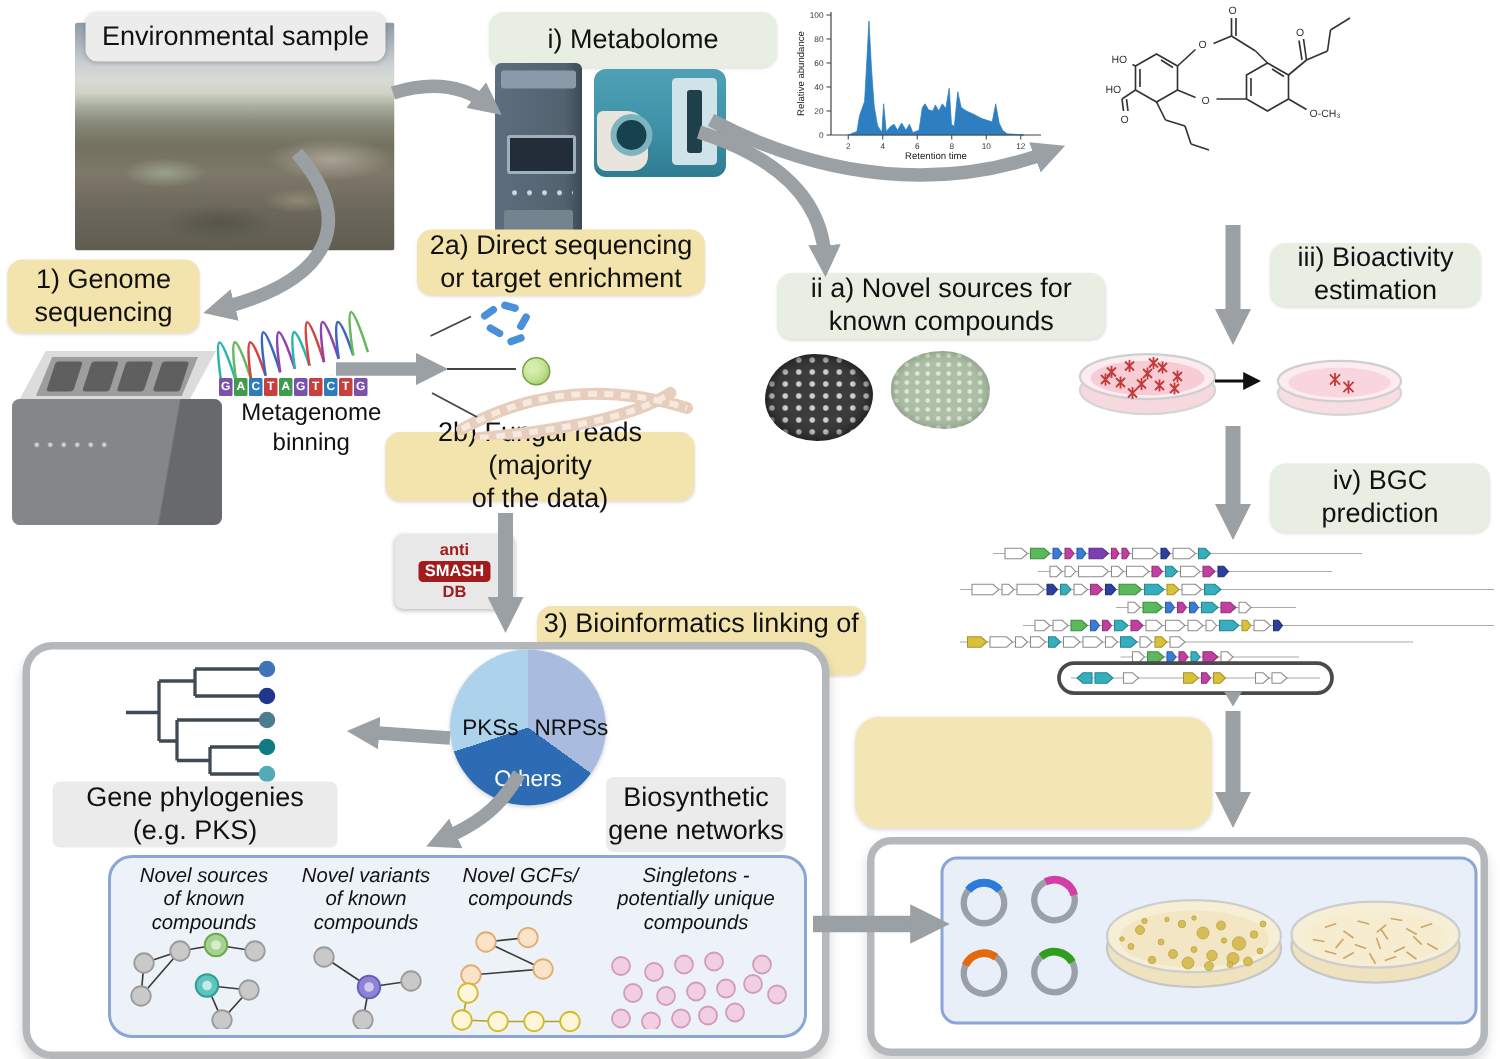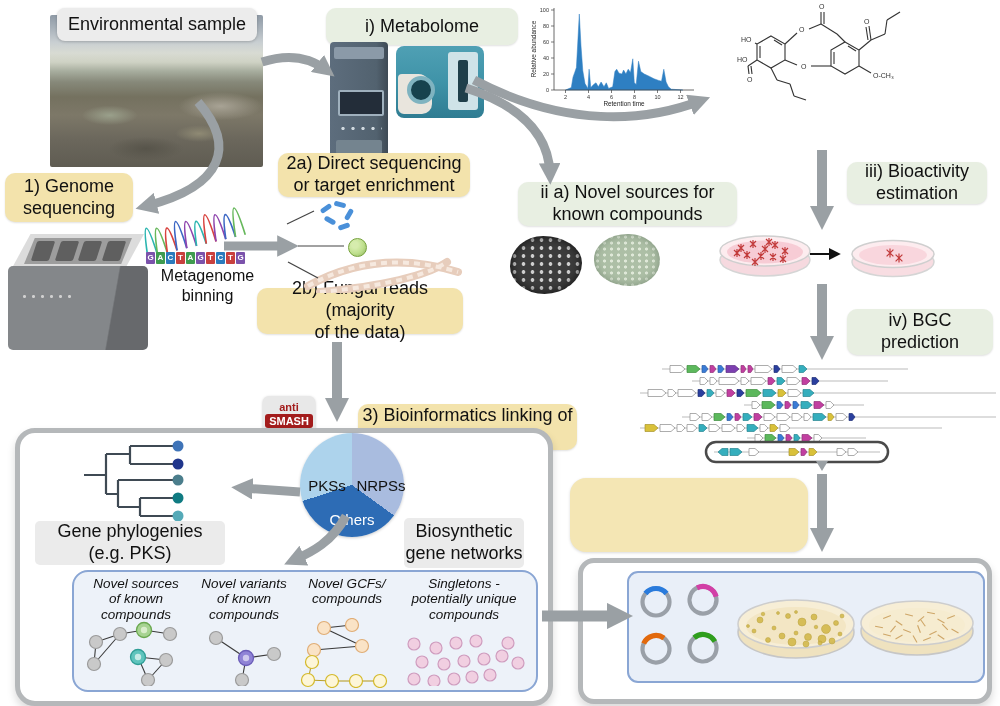--- a/index.html
+++ b/index.html
@@ -36,23 +36,23 @@
     border-radius:52% 48% 45% 55% / 48% 52% 50% 50%;
     background-color:#adbfa6;
     background-image:radial-gradient(circle,#dfe8d8 1.2px,rgba(0,0,0,0) 1.9px);
     background-size:7px 6px;box-shadow:inset 0 0 8px #7d907a;}
   #read{position:absolute;left:146px;top:252px;display:flex;gap:1px;}
   #read span{display:block;width:9px;height:12px;color:#fff;font-size:8px;font-weight:bold;
     text-align:center;line-height:12px;border-radius:1px;}
   .panel-title{position:absolute;text-align:center;white-space:pre-line;font-size:13.5px;
     line-height:1.13;font-style:italic;}
   .pielab{position:absolute;font-size:15px;text-align:center;}
-  #antismash{position:absolute;left:263px;top:356px;width:52px;height:50px;background:#e8e8e8;
+  #antismash{position:absolute;left:263px;top:356px;width:80px;height:50px;background:#e8e8e8;
     border-radius:6px;box-shadow:0 1px 3px rgba(0,0,0,.25);display:flex;flex-direction:column;
-    align-items:center;justify-content:center;font-weight:bold;font-size:11px;line-height:1.1;margin-top:40px;}
+    align-items:center;justify-content:center;font-weight:bold;font-size:11px;line-height:1.1;}
   #antismash .red{color:#a31c1c;}
   #antismash .bar{background:#a31c1c;color:#fff;padding:1px 4px;border-radius:3px;margin:1px 0;}
   .instr-hplc{position:absolute;left:330px;top:42px;width:58px;height:122px;border-radius:4px;
     background:linear-gradient(90deg,#5d6d7d 0%,#52626f 80%,#3e4a55 100%);}
   .instr-hplc .p1{position:absolute;left:4px;top:5px;width:50px;height:12px;background:#8b9aa8;border-radius:2px;}
   .instr-hplc .scr{position:absolute;left:8px;top:48px;width:42px;height:22px;background:#232d39;border:2px solid #9fb0bd;border-radius:2px;}
   .instr-hplc .dots{position:absolute;left:8px;top:84px;width:44px;height:5px;
     background:radial-gradient(circle,#cfd8de 1.3px,rgba(0,0,0,0) 2px);background-size:10px 5px;}
   .instr-hplc .p2{position:absolute;left:6px;top:98px;width:46px;height:14px;background:#74container849;background:#74848f;border-radius:2px;}
   .instr-ms{position:absolute;left:396px;top:46px;width:88px;height:72px;border-radius:8px;

